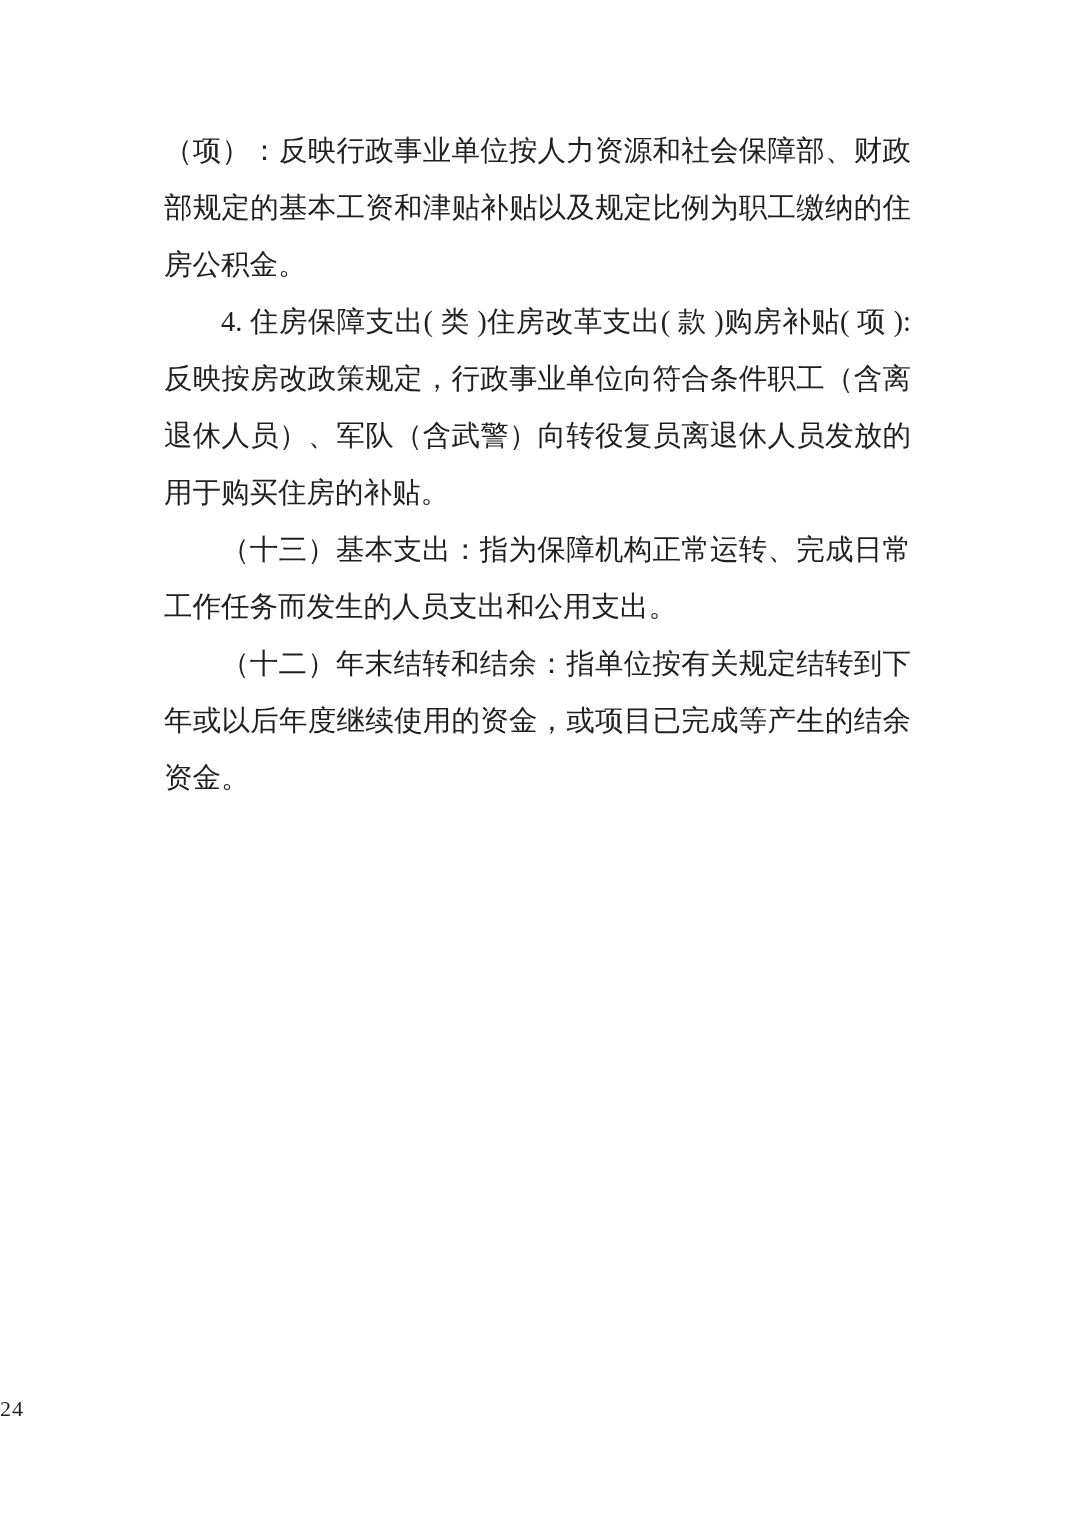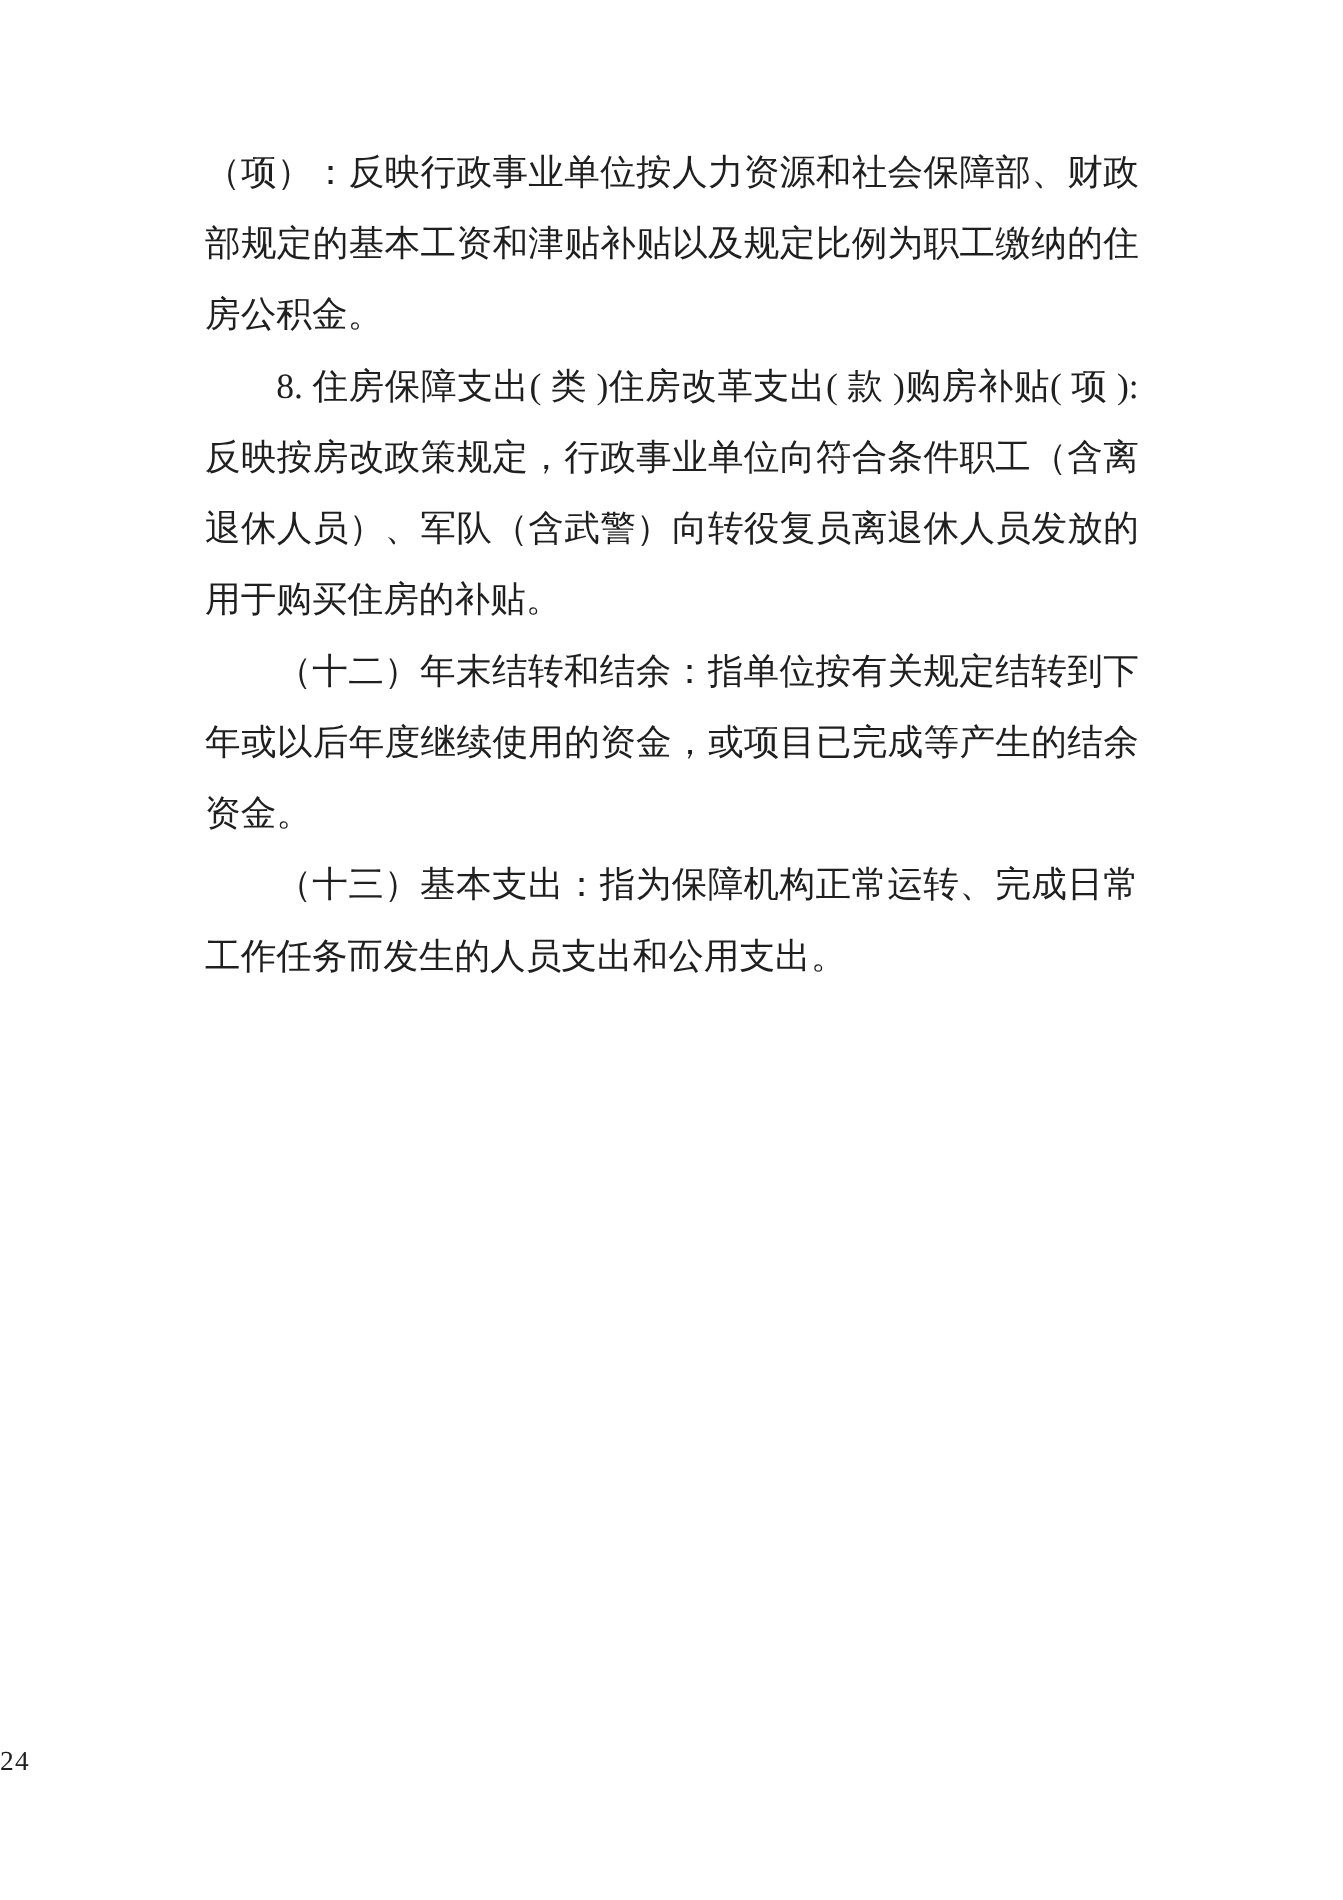--- a/index.html
+++ b/index.html
@@ -12,21 +12,21 @@
     width: 1074px;
     height: 1520px;
     background: #ffffff;
     overflow: hidden;
     font-family: "Liberation Serif", "DejaVu Serif", serif;
     color: #1f1f1f;
   }
   .content {
     position: absolute;
     left: 164px;
-    top: 110px;
+    top: 122px;
     width: 747px;
   }
   .para {
     margin: 0;
     font-size: 28.5px;
     line-height: 57px;
     text-align: justify;
     text-justify: inter-character;
     word-break: normal;
     overflow-wrap: break-word;
@@ -46,21 +46,21 @@
     color: #1f1f1f;
     letter-spacing: 1px;
   }
 </style>
 </head>
 <body>
 
 <div class="page">
   <div class="content">
     <p class="para">（项）：反映行政事业单位按人力资源和社会保障部、财政部规定的基本工资和津贴补贴以及规定比例为职工缴纳的住房公积金。</p>
-    <p class="para indent">8. 住房保障支出( 类 )住房改革支出( 款 )购房补贴( 项 ):反映按房改政策规定，行政事业单位向符合条件职工（含离退休人员）、军队（含武警）向转役复员离退休人员发放的用于购买住房的补贴。</p>
+    <p class="para indent">4. 住房保障支出( 类 )住房改革支出( 款 )购房补贴( 项 ):反映按房改政策规定，行政事业单位向符合条件职工（含离退休人员）、军队（含武警）向转役复员离退休人员发放的用于购买住房的补贴。</p>
+    <p class="para indent">（十三）基本支出：指为保障机构正常运转、完成日常工作任务而发生的人员支出和公用支出。</p>
     <p class="para indent">（十二）年末结转和结余：指单位按有关规定结转到下年或以后年度继续使用的资金，或项目已完成等产生的结余资金。</p>
-    <p class="para indent">（十三）基本支出：指为保障机构正常运转、完成日常工作任务而发生的人员支出和公用支出。</p>
   </div>
 
   <div class="footer">
     <span class="page-number">24</span>
   </div>
 </div>
 
 </body></html>

